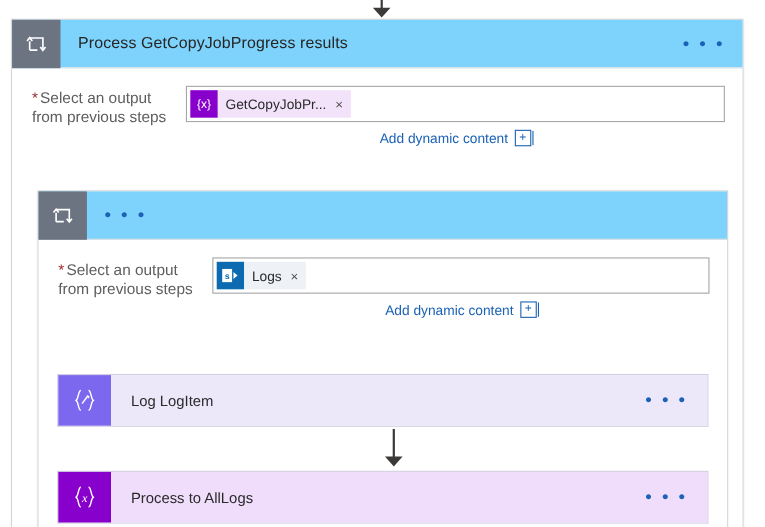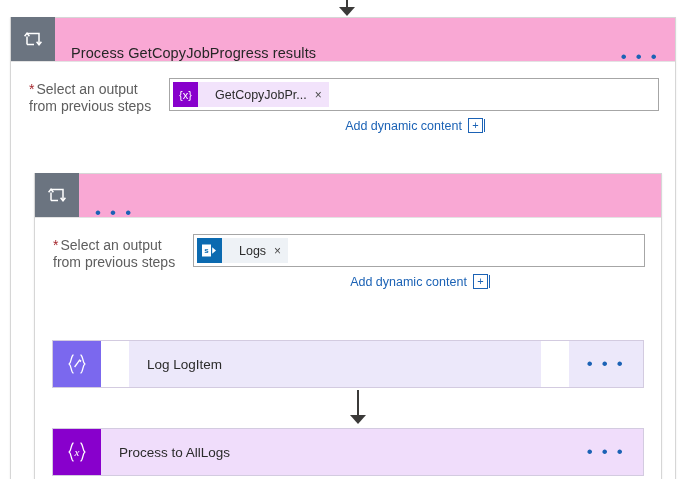--- a/index.html
+++ b/index.html
@@ -56,23 +56,23 @@
     left: 10px;  top: 17px;
     width: 666px; height: 470px;
   }
   #inner-scope {
     left: 23px;  top: 155px;
     width: 628px; height: 318px;
   }
 
   .scope-header {
     display: flex;
-    align-items: flex-end;
+    align-items: center;
     height: 44px;
-    background: #f9a8d4;
+    background: #7dd3fc;
     border-bottom: 1px solid #e3e3e3;
   }
   .scope-header .hdr-icon {
     width: 44px; height: 44px;
     flex: 0 0 44px;
     background: #6b7480;
     display: flex; align-items: center; justify-content: center;
   }
   .scope-header .hdr-title {
     flex: 1 1 auto;
@@ -131,21 +131,21 @@
     flex: 0 0 25px;
     display: flex; align-items: center; justify-content: center;
     font-size: 11px;
     color: #ffffff;
   }
   .token .tok-icon.variable { background: #8800cc; }
   .token .tok-icon.sharepoint { background: #0b6ab0; }
   .token .tok-body {
     display: flex; align-items: center;
     height: 25px;
-    padding: 0 7px 0 17px;
+    padding: 0 7px 0 7px;
     font-size: 12.5px;
     color: #2b2b2b;
     white-space: nowrap;
   }
   .token .tok-body.lavender { background: #f2e3fb; }
   .token .tok-body.bluegray { background: #eef2f6; }
   .token .tok-close {
     margin-left: 8px;
     font-size: 12px;
     color: #4a4a4a;
@@ -213,21 +213,21 @@
   .action-card .act-menu {
     padding: 0 18px;
     color: #1b62b5;
     font-size: 17px;
     letter-spacing: 2.2px;
     line-height: 8px;
     cursor: pointer;
     user-select: none;
   }
 
-  #card-log    { left: 41px; top: 322px; width: 592px; gap: 28px; }
+  #card-log    { left: 41px; top: 322px; width: 592px; }
   #card-append { left: 41px; top: 410px; width: 592px; }
 
   svg { display: block; }
 </style>
 </head>
 <body>
 
 <div id="canvas">
 
   <div class="connector" id="arrow-top">

